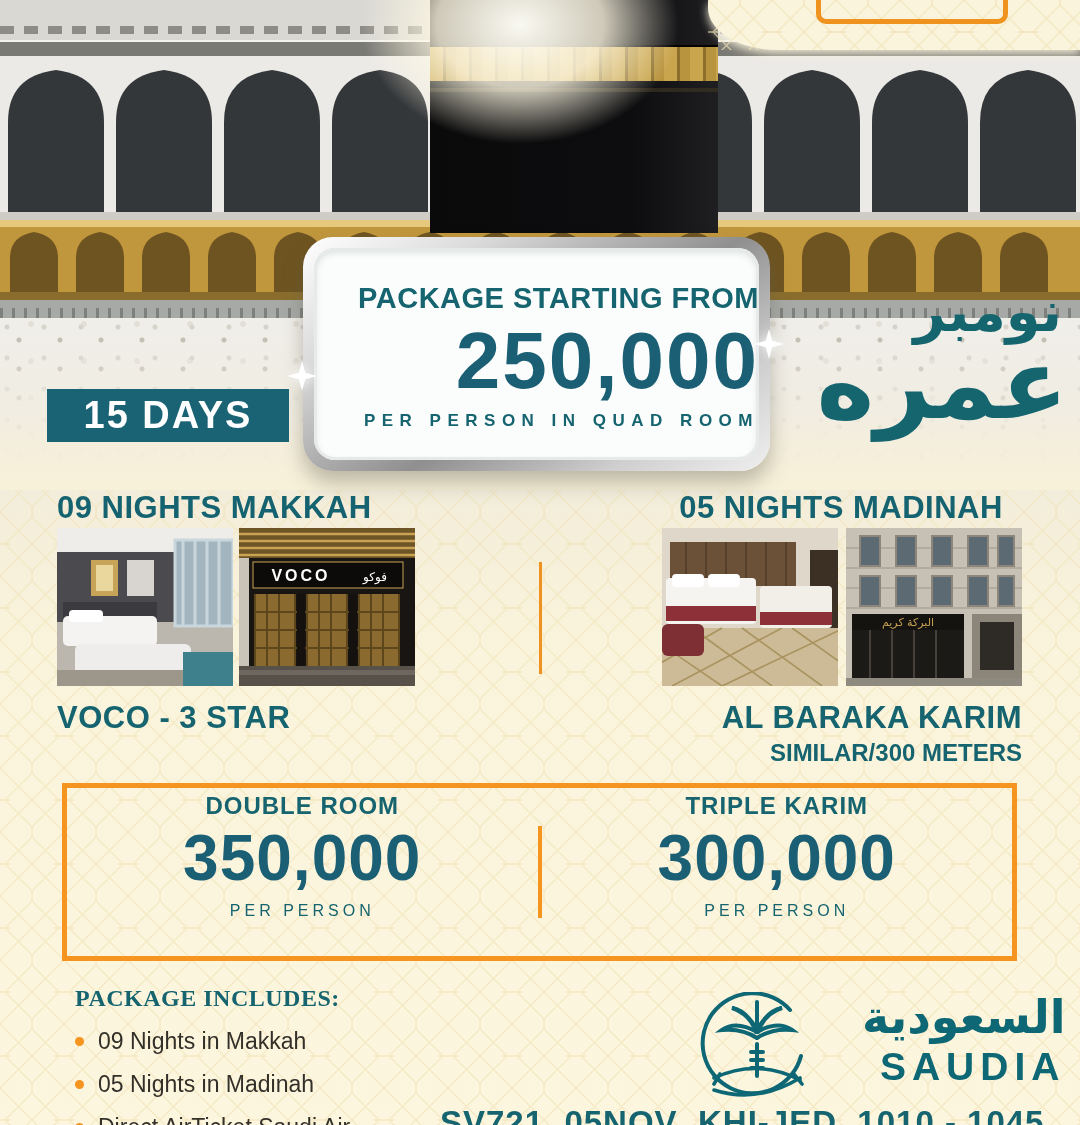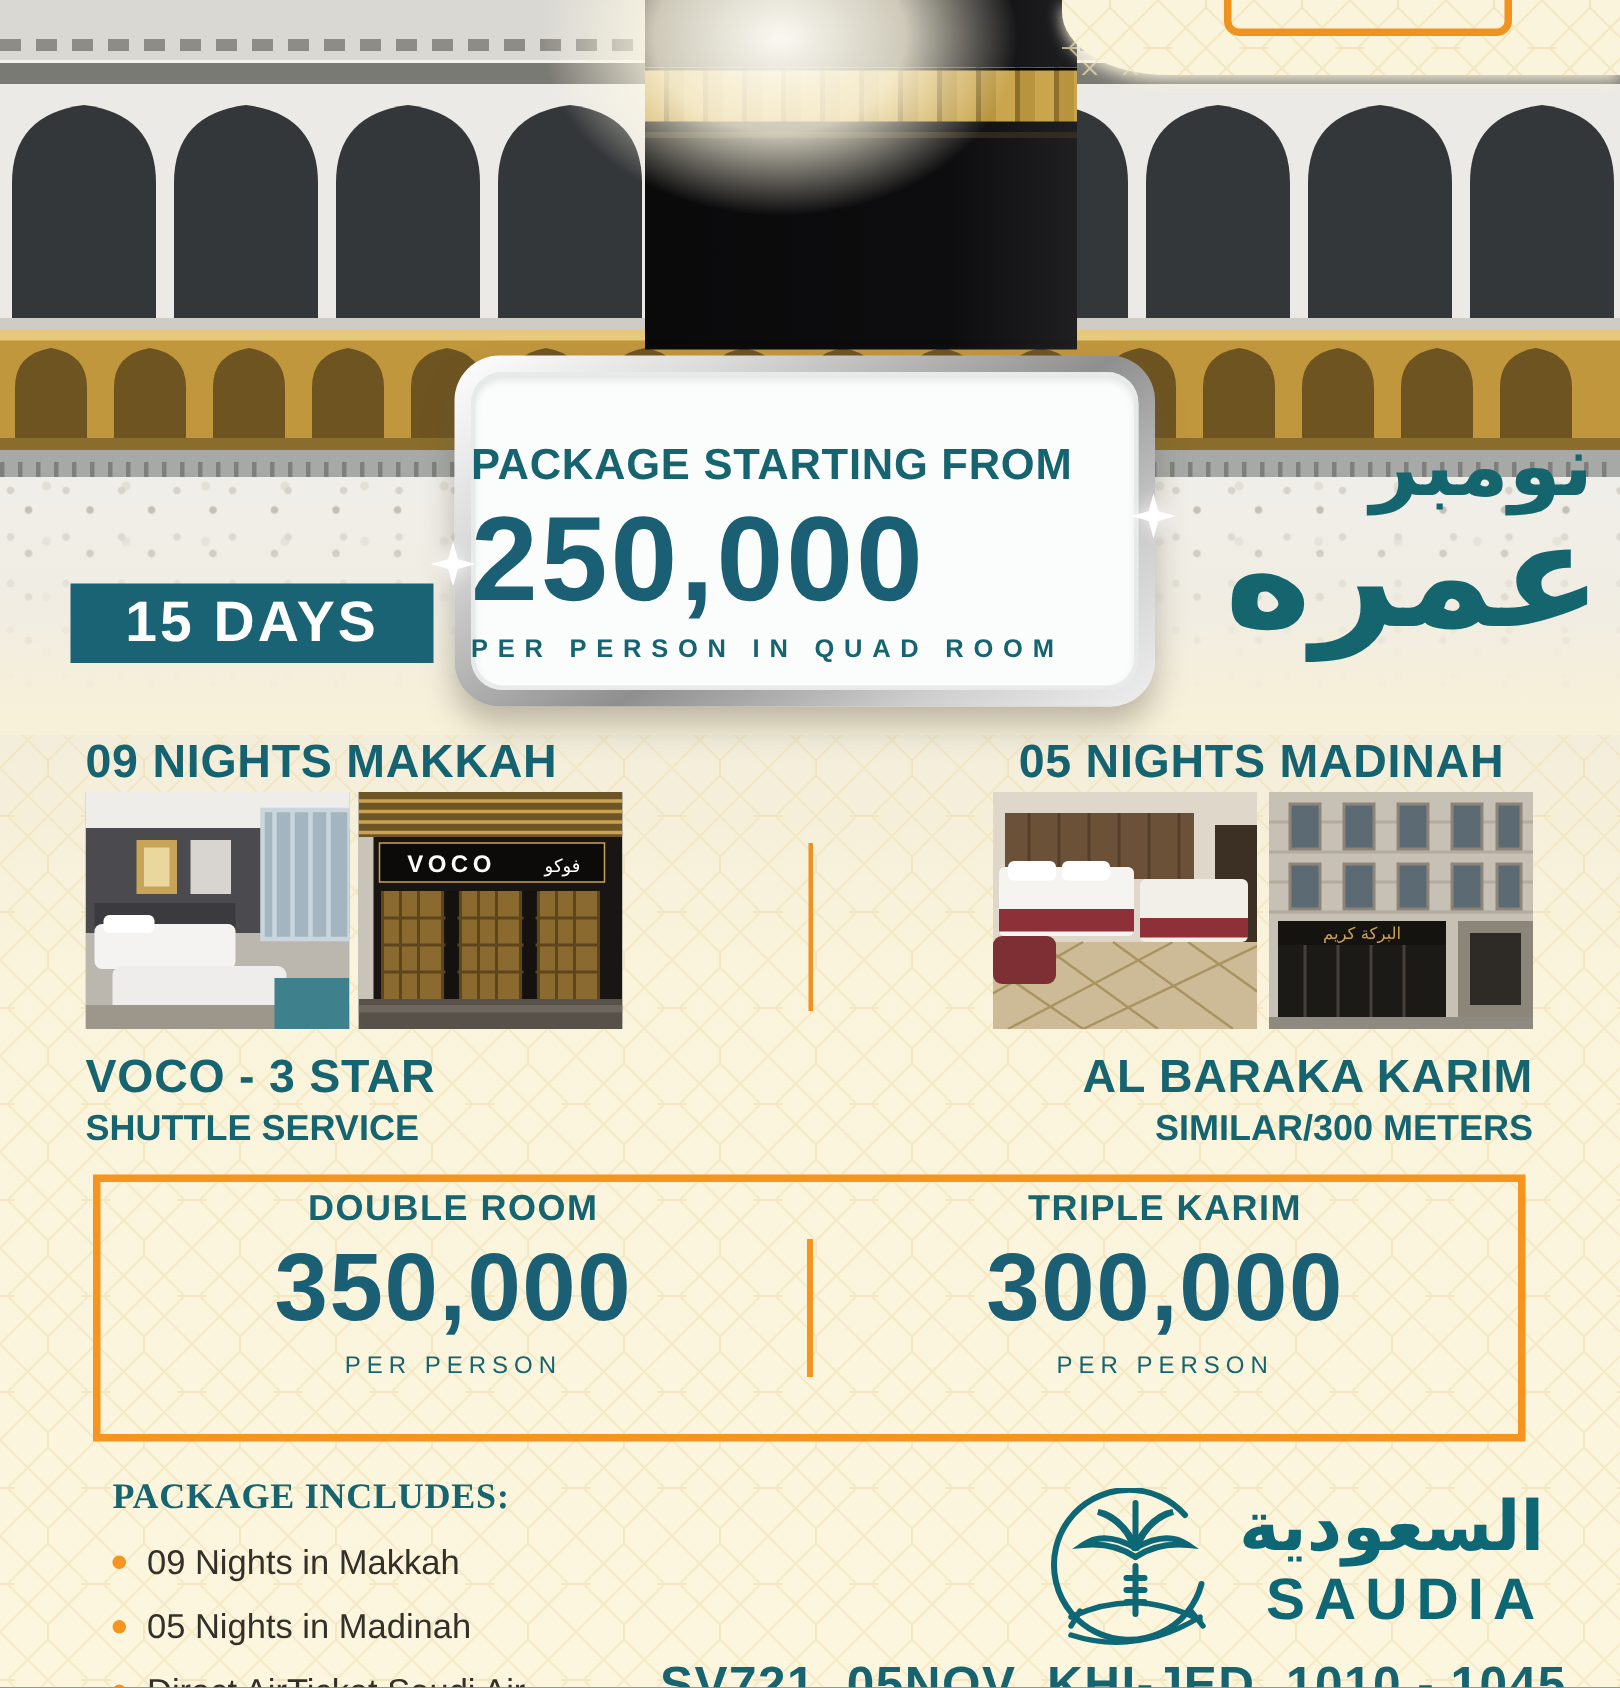--- a/index.html
+++ b/index.html
@@ -30,22 +30,22 @@
     background:linear-gradient(180deg,rgba(238,236,227,0) 0%,rgba(240,236,224,.72) 45%,rgba(246,239,218,.96) 80%,#f8f1d9 100%);}
   .corner-wedge{position:absolute;right:0;top:0;width:372px;height:50px;background:#fbf4dc;
     border-bottom-left-radius:70px 42px;box-shadow:0 4px 10px rgba(250,243,220,.9);}
   .corner-wedge svg{position:absolute;left:0;top:0;opacity:.7;}
   .promo-tag{position:absolute;left:108px;top:-30px;width:182px;height:44px;
     border:5px solid #f0921e;border-radius:10px;background:transparent;}
   
   .badge{position:absolute;left:303px;top:237px;width:467px;height:234px;border-radius:30px;
     background:linear-gradient(145deg,#ffffff 0%,#dcdcdc 22%,#8f8f8f 55%,#cfcfcf 80%,#efefef 100%);
     box-shadow:0 12px 20px rgba(95,92,80,.38);padding:11px;box-sizing:border-box;}
-  .badge-inner{width:100%;height:100%;border-radius:21px;background:#fbfdfd;text-align:left;
-    box-shadow:inset 0 0 0 3px #e7eaea,inset 0 3px 8px rgba(0,0,0,.16);box-sizing:border-box;padding-top:46px;}
+  .badge-inner{width:100%;height:100%;border-radius:21px;background:#fbfdfd;text-align:right;
+    box-shadow:inset 0 0 0 3px #e7eaea,inset 0 3px 8px rgba(0,0,0,.16);box-sizing:border-box;padding-top:34px;}
   .badge-kicker{font-size:29px;font-weight:bold;color:#15646f;letter-spacing:.5px;}
   .badge-price{font-size:80px;font-weight:bold;color:#1a5f74;letter-spacing:2px;line-height:.95;margin-top:8px;}
   .badge-note{font-size:17px;font-weight:bold;color:#15646f;letter-spacing:6.5px;margin-top:12px;}
   .sparkle{position:absolute;filter:drop-shadow(0 0 6px rgba(255,255,255,.95));}
   .sparkle.s-left{left:-16px;top:124px;}
   .sparkle.s-right{right:-14px;top:92px;}
   
   .duration{position:absolute;left:47px;top:389px;width:242px;height:53px;background:#1a6374;
     color:#fff;font-size:38px;font-weight:bold;letter-spacing:2px;text-align:center;line-height:53px;}
   .calligraphy{position:absolute;right:12px;top:284px;width:272px;text-align:right;color:#15656f;
@@ -71,21 +71,21 @@
   .room-label{font-size:24px;font-weight:bold;color:#15646f;letter-spacing:1px;}
   .room-price{font-size:64px;font-weight:bold;color:#1a5f74;letter-spacing:1px;line-height:1;margin-top:6px;}
   .room-note{font-size:16px;font-weight:normal;color:#15646f;letter-spacing:4px;margin-top:12px;}
   
   .includes{position:absolute;left:75px;top:985px;}
   .inc-heading{font-size:24px;font-weight:bold;color:#15646f;letter-spacing:.5px;font-family:Liberation Serif, serif;}
   .inc-item{display:flex;align-items:center;margin-top:16px;font-size:23px;color:#33302a;}
   .inc-dot{width:9px;height:9px;border-radius:50%;background:#f5941f;margin-right:14px;flex:0 0 auto;}
   .airline{position:absolute;left:698px;top:992px;display:flex;align-items:flex-start;}
   .airline-texts{margin-left:10px;text-align:right;color:#0e6774;}
-  .airline-ar{font-family:"DejaVu Sans",sans-serif;font-size:46px;font-weight:bold;line-height:1.1;direction:rtl;}
+  .airline-ar{font-family:"DejaVu Sans",sans-serif;font-size:46px;font-weight:bold;line-height:1.1;direction:rtl;margin-left:36px;}
   .airline-en{font-size:39px;font-weight:bold;letter-spacing:6px;margin-top:2px;}
   .flight-line{position:absolute;left:440px;top:1104px;width:640px;color:#15646f;
     font-size:33px;font-weight:bold;letter-spacing:1px;white-space:pre;}
 </style>
 </head>
 <body>
 
 <div id="poster">
 
   <svg class="pattern-layer" width="1080" height="1125">
@@ -269,21 +269,20 @@
       <rect x="126" y="86" width="50" height="64" fill="#8b857a"></rect>
       <rect x="134" y="94" width="34" height="48" fill="#2e2b26"></rect>
       <rect x="0" y="150" width="176" height="8" fill="#8f8a80"></rect>
     </svg>
   </div>
 
   <div class="col-divider"></div>
 
   <div class="caption-makkah">
     <div class="cap-name">VOCO - 3 STAR</div>
-    <div class="cap-note">SHUTTLE SERVICE</div>
   </div>
   <div class="caption-madinah">
     <div class="cap-name">AL BARAKA KARIM</div>
     <div class="cap-note">SIMILAR/300 METERS</div>
   </div>
 
   <div class="price-box">
     <div class="price-cell">
       <div class="room-label">DOUBLE ROOM</div>
       <div class="room-price">350,000</div>

